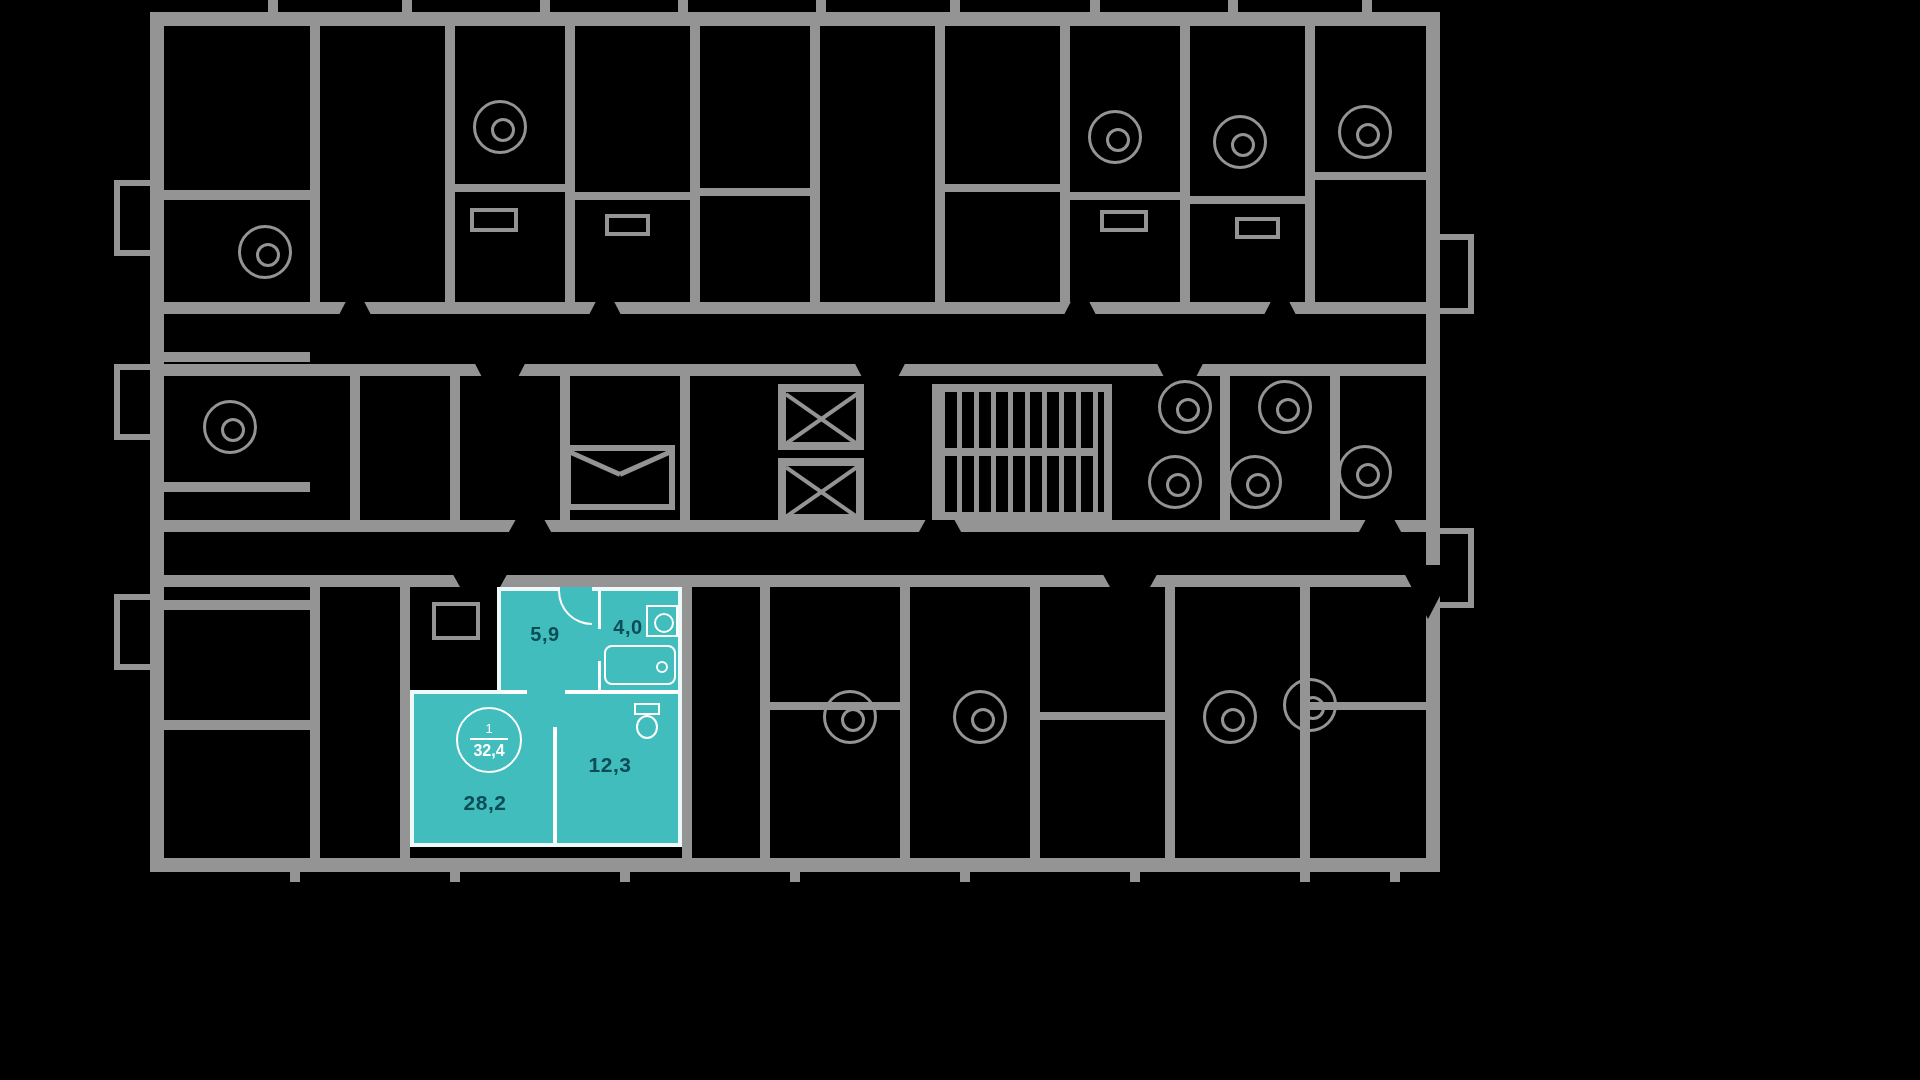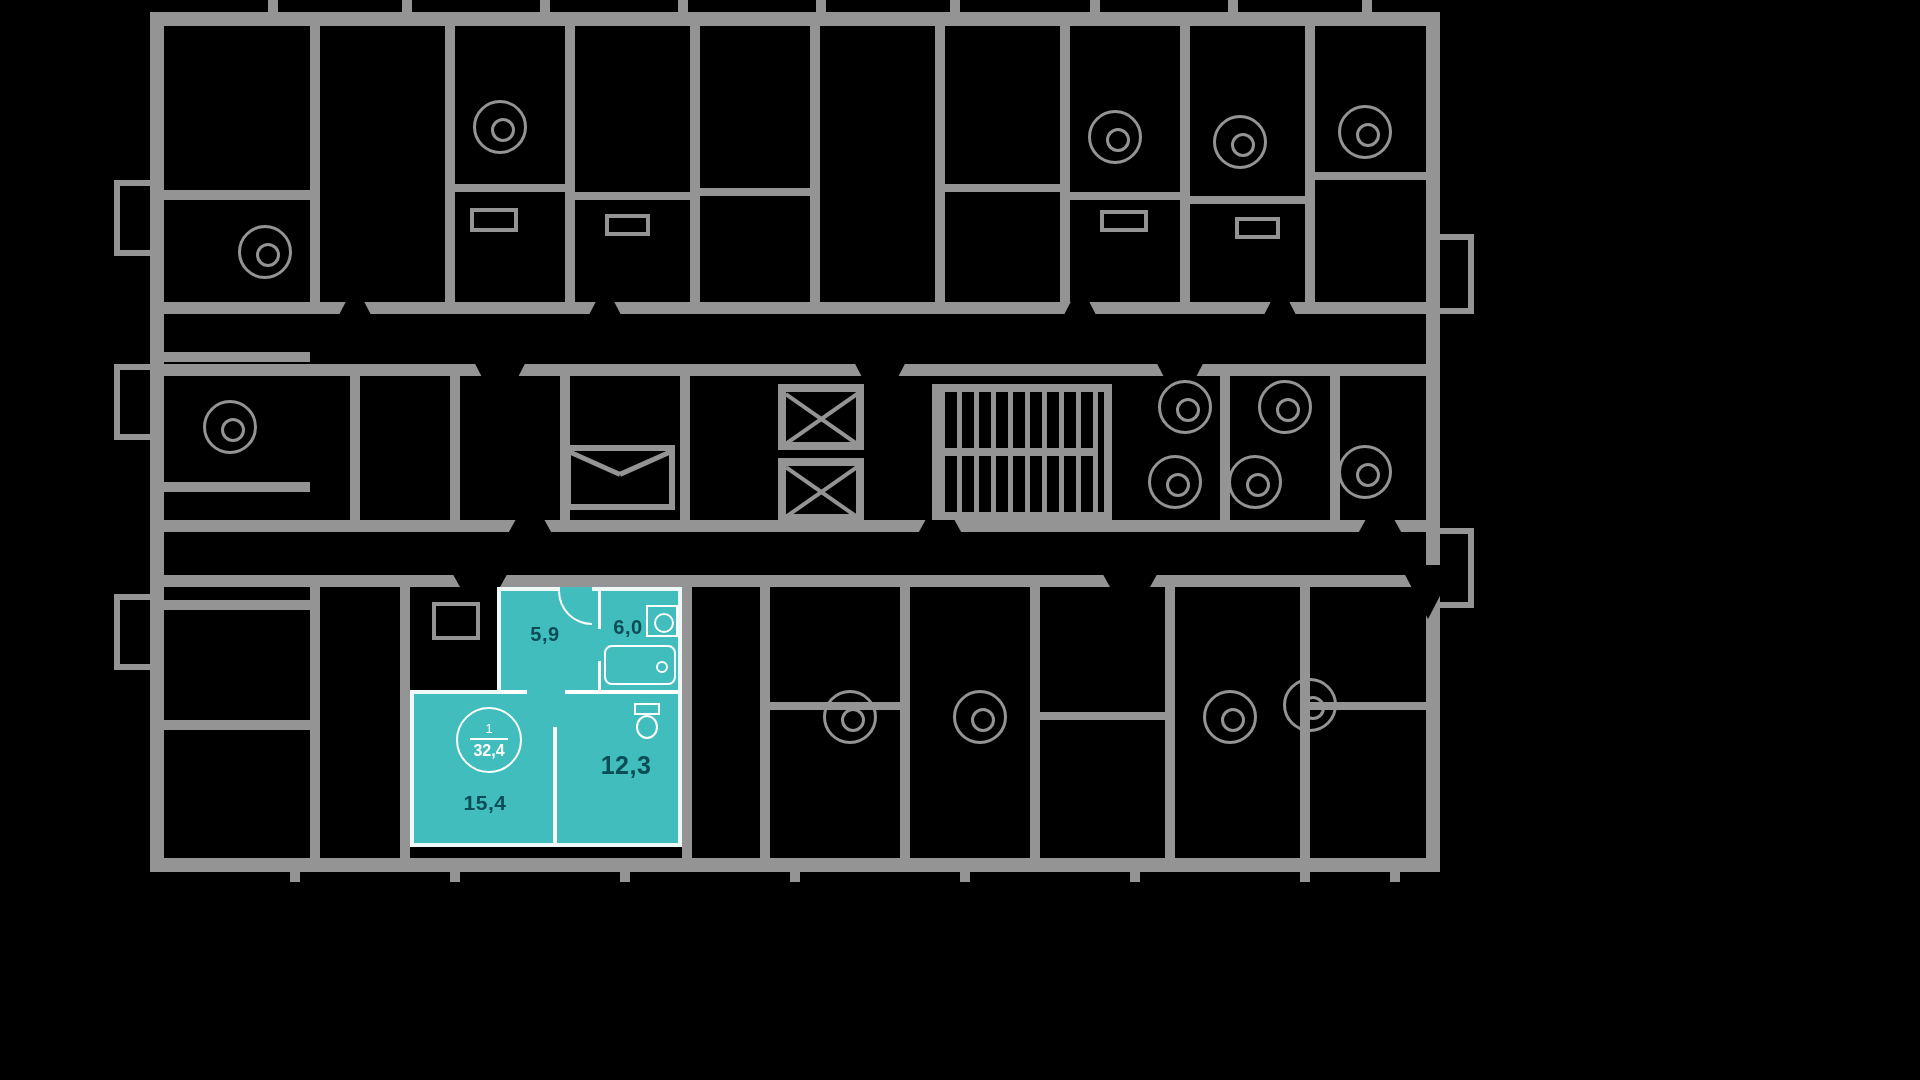--- a/index.html
+++ b/index.html
@@ -209,23 +209,23 @@
 
       <i class="gap" style="left:150px;top:0;width:32px;height:4px"></i>
       <i class="arc" style="left:148px;top:4px;width:34px;height:34px"></i>
 
       <i class="fixture washer" style="left:236px;top:18px;width:32px;height:32px"></i>
       <i class="fixture tub" style="left:194px;top:58px;width:72px;height:40px"></i>
       <i class="fixture" style="left:224px;top:116px;width:26px;height:12px"></i>
       <i class="fixture bowl" style="left:226px;top:128px;width:22px;height:24px"></i>
 
       <span class="rlab" style="left:135px;top:47px">5,9</span>
-      <span class="rlab" style="left:218px;top:40px">6,0</span>
-      <span class="rlab" style="left:216px;top:178px;font-size:25px">12,3</span>
-      <span class="rlab" style="left:75px;top:216px;font-size:21px">15,4</span>
+      <span class="rlab" style="left:218px;top:40px">4,0</span>
+      <span class="rlab" style="left:200px;top:178px;font-size:21px">12,3</span>
+      <span class="rlab" style="left:75px;top:216px;font-size:21px">28,2</span>
 
       <div class="badge">
         <span class="rooms">1</span>
         <i class="div"></i>
         <span class="area">32,4</span>
       </div>
     </div>
 
   </div>
 </div>

